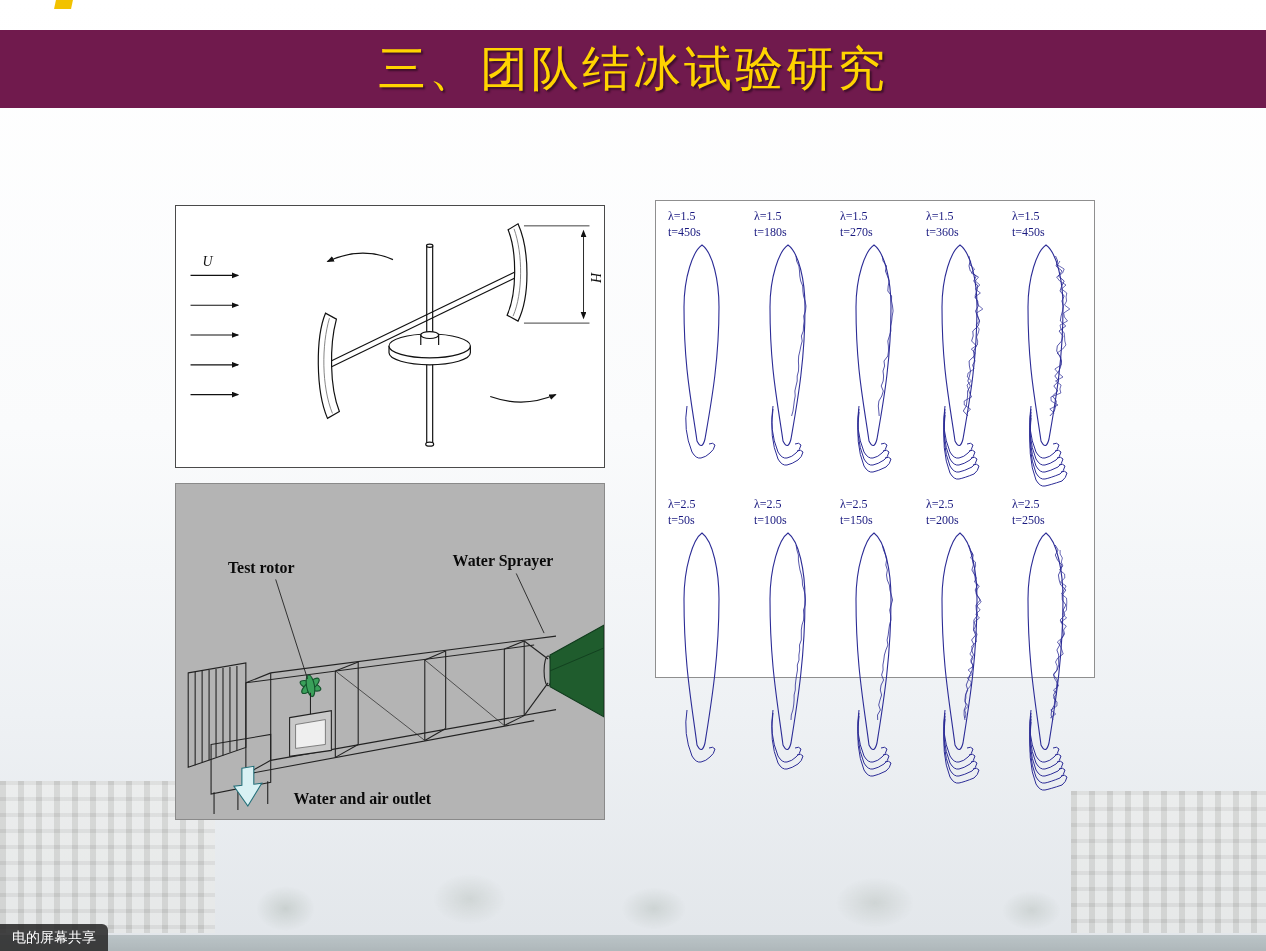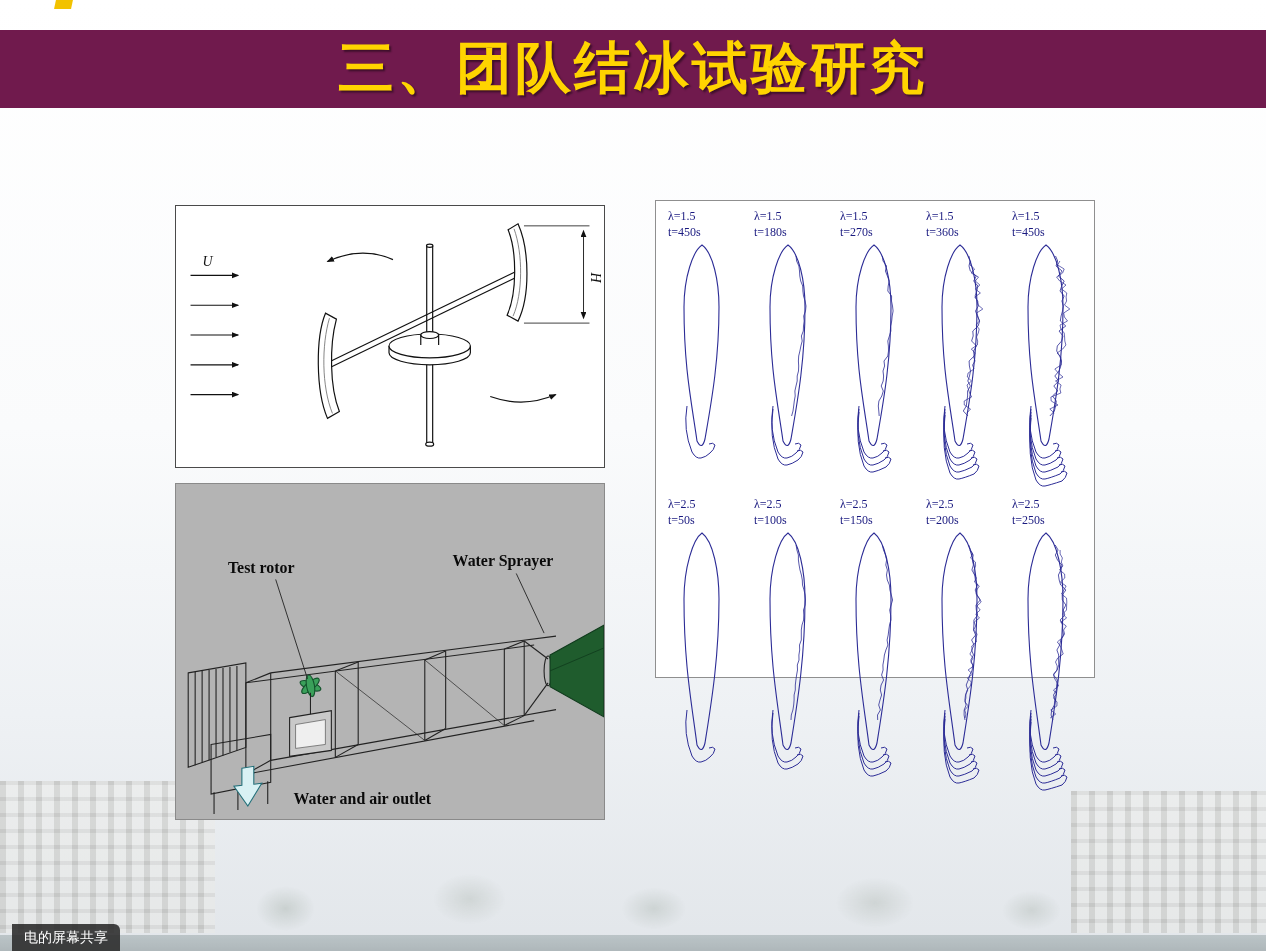--- a/index.html
+++ b/index.html
@@ -27,42 +27,42 @@
       radial-gradient(42px 28px at 93% 72%, rgba(90,108,88,.32), transparent 70%);}
   .lawn{position:absolute;left:0;right:0;bottom:0;height:16px;
     background:linear-gradient(rgba(70,95,95,.5), rgba(55,75,75,.6));}
 
   .content{position:absolute;inset:0;z-index:2;}
 
   .logo-mark{position:absolute;left:55px;top:0;width:17px;height:9px;background:#f2c200;transform:skewX(-12deg);}
 
   .banner{position:absolute;left:0;top:30px;width:100%;height:78px;background:var(--banner-bg);
     display:flex;align-items:center;justify-content:center;}
-  .banner-title{color:var(--banner-text);font-size:56px;font-weight:700;letter-spacing:3px;
+  .banner-title{color:var(--banner-text);font-size:48px;font-weight:400;letter-spacing:3px;
     text-shadow:2px 2px 2px rgba(0,0,0,.45);}
 
   .section-title{position:absolute;left:28px;top:130px;font-size:35px;font-weight:800;color:var(--heading-blue);letter-spacing:1px;}
 
   .fig-schematic{position:absolute;left:175px;top:205px;width:430px;height:263px;background:#fff;border:1px solid #4a4a4a;box-sizing:border-box;}
   .fig-rig{position:absolute;left:175px;top:483px;width:430px;height:337px;background:var(--rig-bg);border:1px solid #8a8a8a;box-sizing:border-box;}
   .fig-schematic svg,.fig-rig svg{display:block;width:100%;height:100%;}
 
   .results-panel{position:absolute;left:655px;top:200px;width:440px;height:478px;background:#fff;border:1px solid #8f8f8f;
     box-sizing:border-box;display:flex;flex-direction:column;padding:8px 4px 6px;}
   .res-row{flex:1;display:flex;}
   .res-cell{flex:1;display:flex;flex-direction:column;align-items:center;}
   .cell-label{align-self:flex-start;margin-left:8px;font-family:"Liberation Serif",serif;font-size:12px;
     color:var(--label-blue);line-height:1.3;white-space:nowrap;}
   .cell-fig{margin-top:1px;}
 
   .caption{position:absolute;left:0;top:840px;width:100%;text-align:center;
     font-family:"DejaVu Serif",serif;font-weight:700;font-size:30px;color:var(--heading-blue);letter-spacing:2px;}
 
   .share-badge{position:absolute;left:0;bottom:0;height:27px;display:flex;align-items:center;padding:0 12px;
-    background:rgba(42,42,42,.88);color:#fff;font-size:14px;border-top-right-radius:6px;z-index:6;margin-left:12px;}
+    background:rgba(42,42,42,.88);color:#fff;font-size:14px;border-top-right-radius:6px;z-index:6;}
 </style>
 </head>
 <body>
 
 <div class="stage">
 
   <div class="bg-photo">
     <div class="bldg bldg-left"></div>
     <div class="bldg bldg-right"></div>
     <div class="trees"></div>

